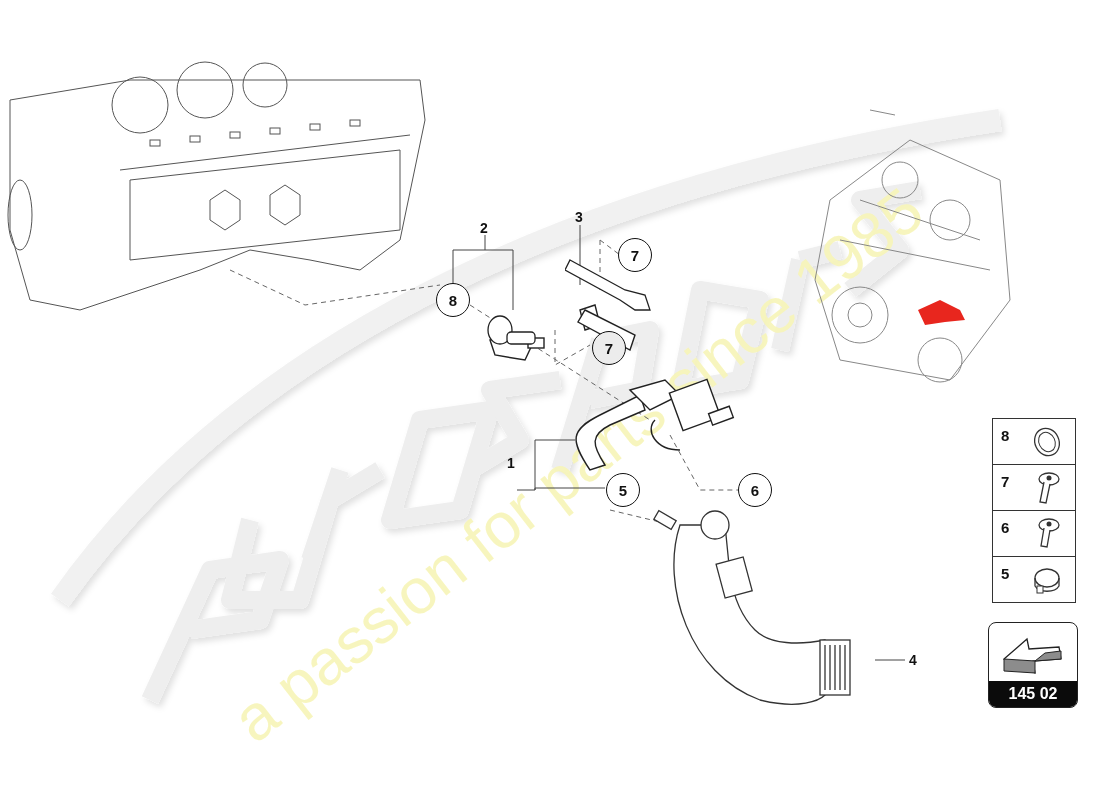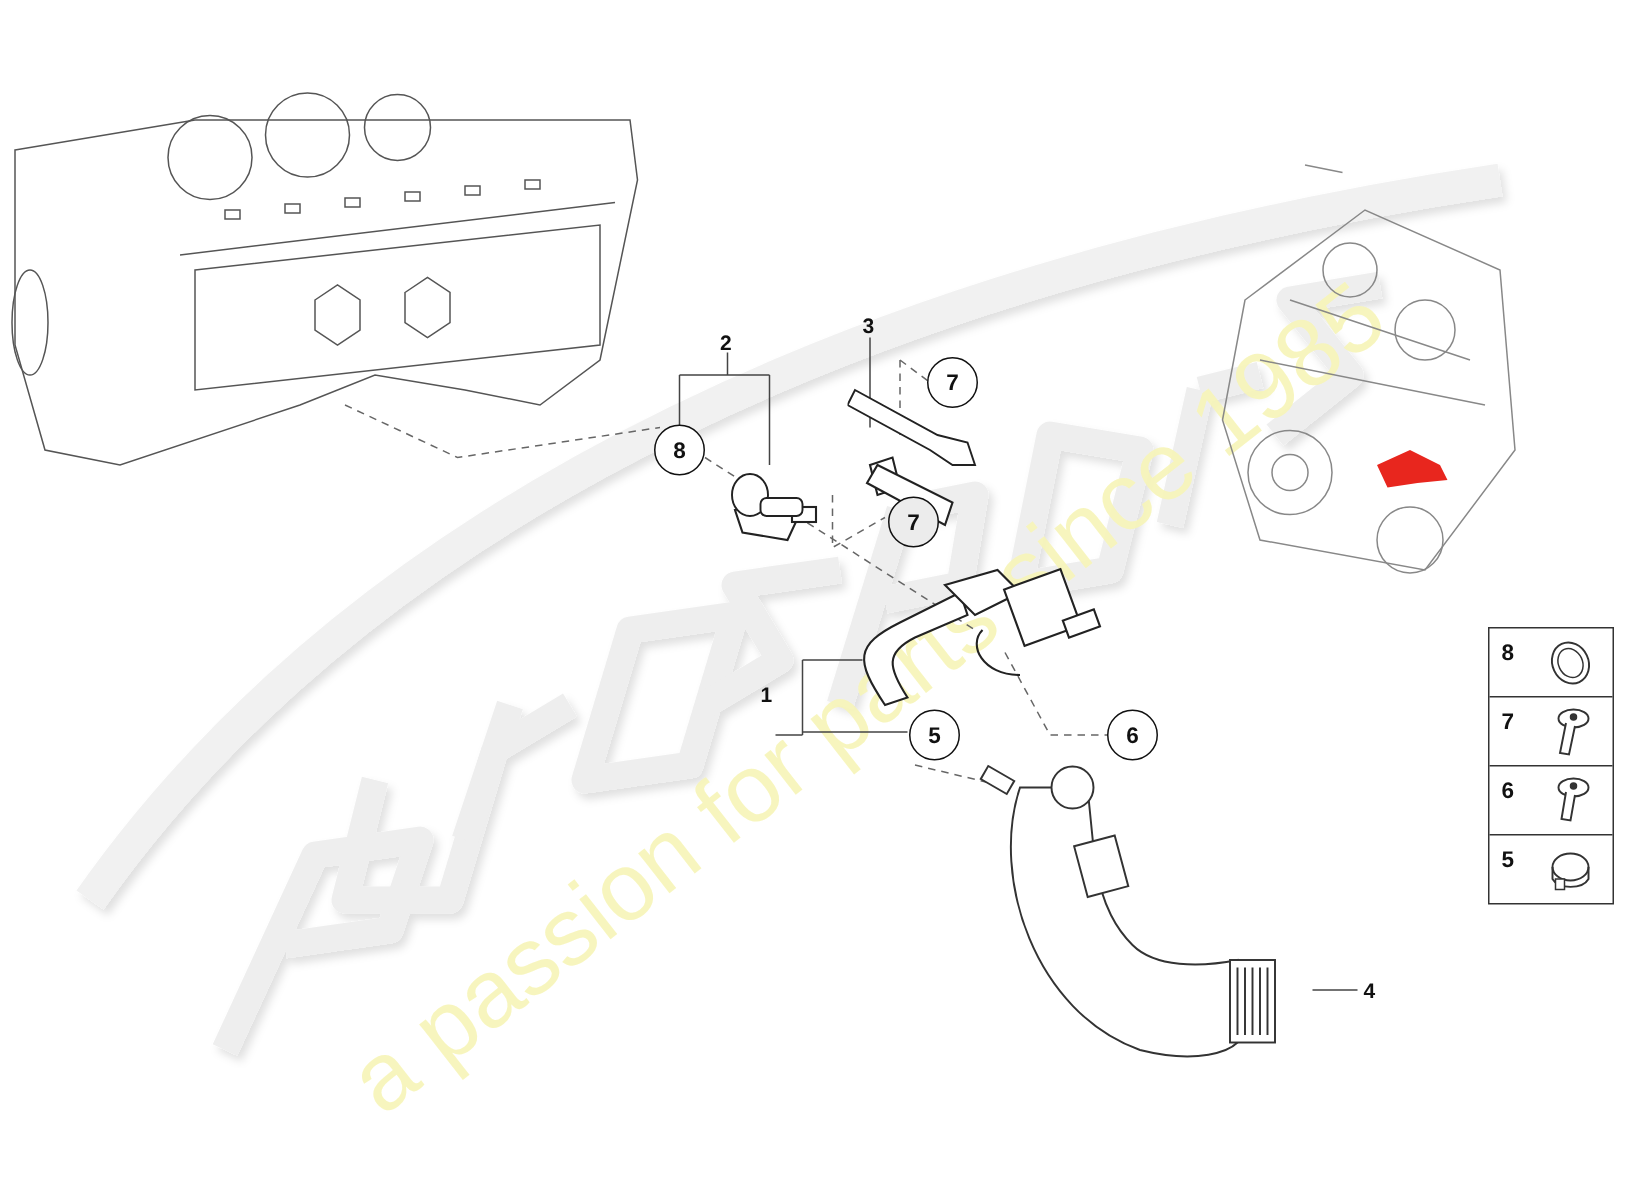--- a/index.html
+++ b/index.html
@@ -177,14 +177,22 @@
     <div class="legend-row">
       <span class="legend-num">5</span>
       <svg class="legend-icon" viewBox="0 0 36 36">
         <ellipse cx="18" cy="16" rx="12" ry="9" fill="#fff" stroke="#333" stroke-width="1.3"></ellipse>
         <path d="M6,16 L6,24 C10,31 26,31 30,24 L30,16" fill="none" stroke="#333" stroke-width="1.3"></path>
         <rect x="8" y="24" width="6" height="7" fill="#fff" stroke="#333" stroke-width="1"></rect>
       </svg>
     </div>
   </div>
 
+  <div class="nav-box">
+    <svg style="position:absolute;left:10px;top:6px" width="68" height="48" viewBox="0 0 68 48">
+      <path d="M5,30 L28,10 L30,20 L60,18 L62,30 L34,32 L36,44 Z" fill="#fff" stroke="#222" stroke-width="1.3"></path>
+      <path d="M5,30 L36,32 L36,44 L5,42 Z" fill="#8c8c8c" stroke="#222" stroke-width="1"></path>
+      <path d="M36,32 L62,30 L62,22 L46,24 Z" fill="#8c8c8c" stroke="#222" stroke-width="1"></path>
+    </svg>
+    <div class="nav-code">145 02</div>
+  </div>
 
 </div>
 
 </body></html>

